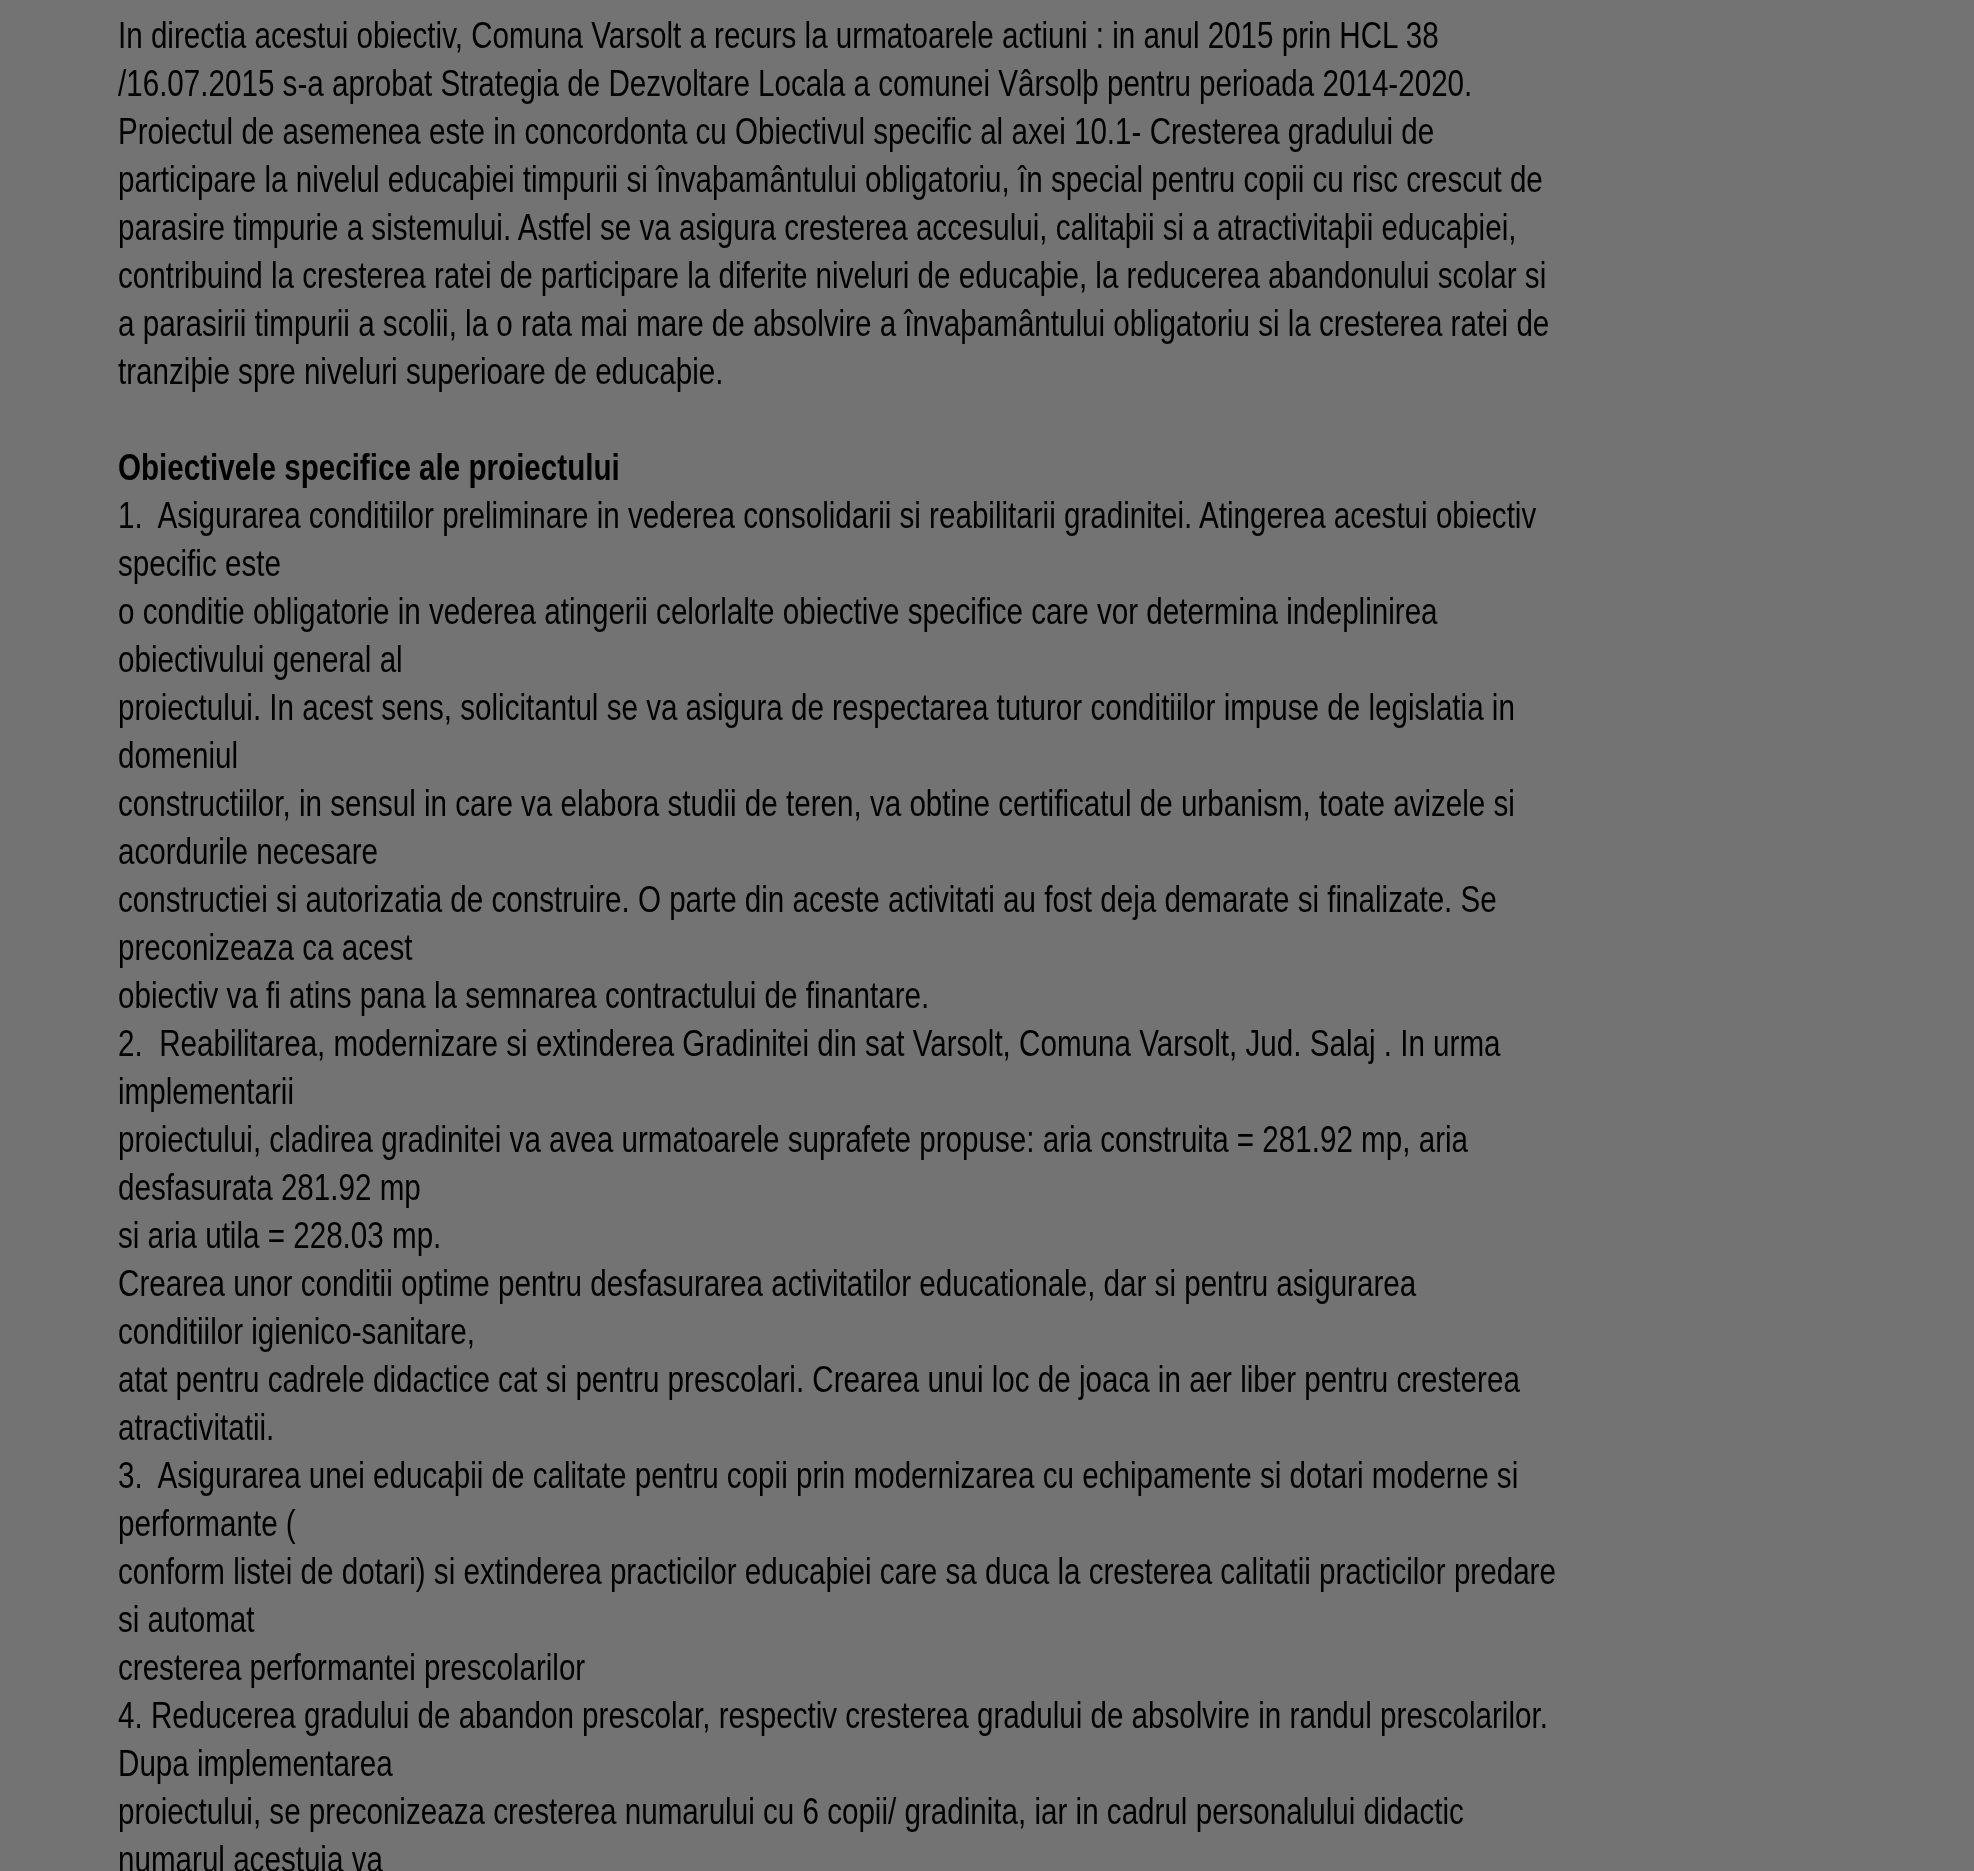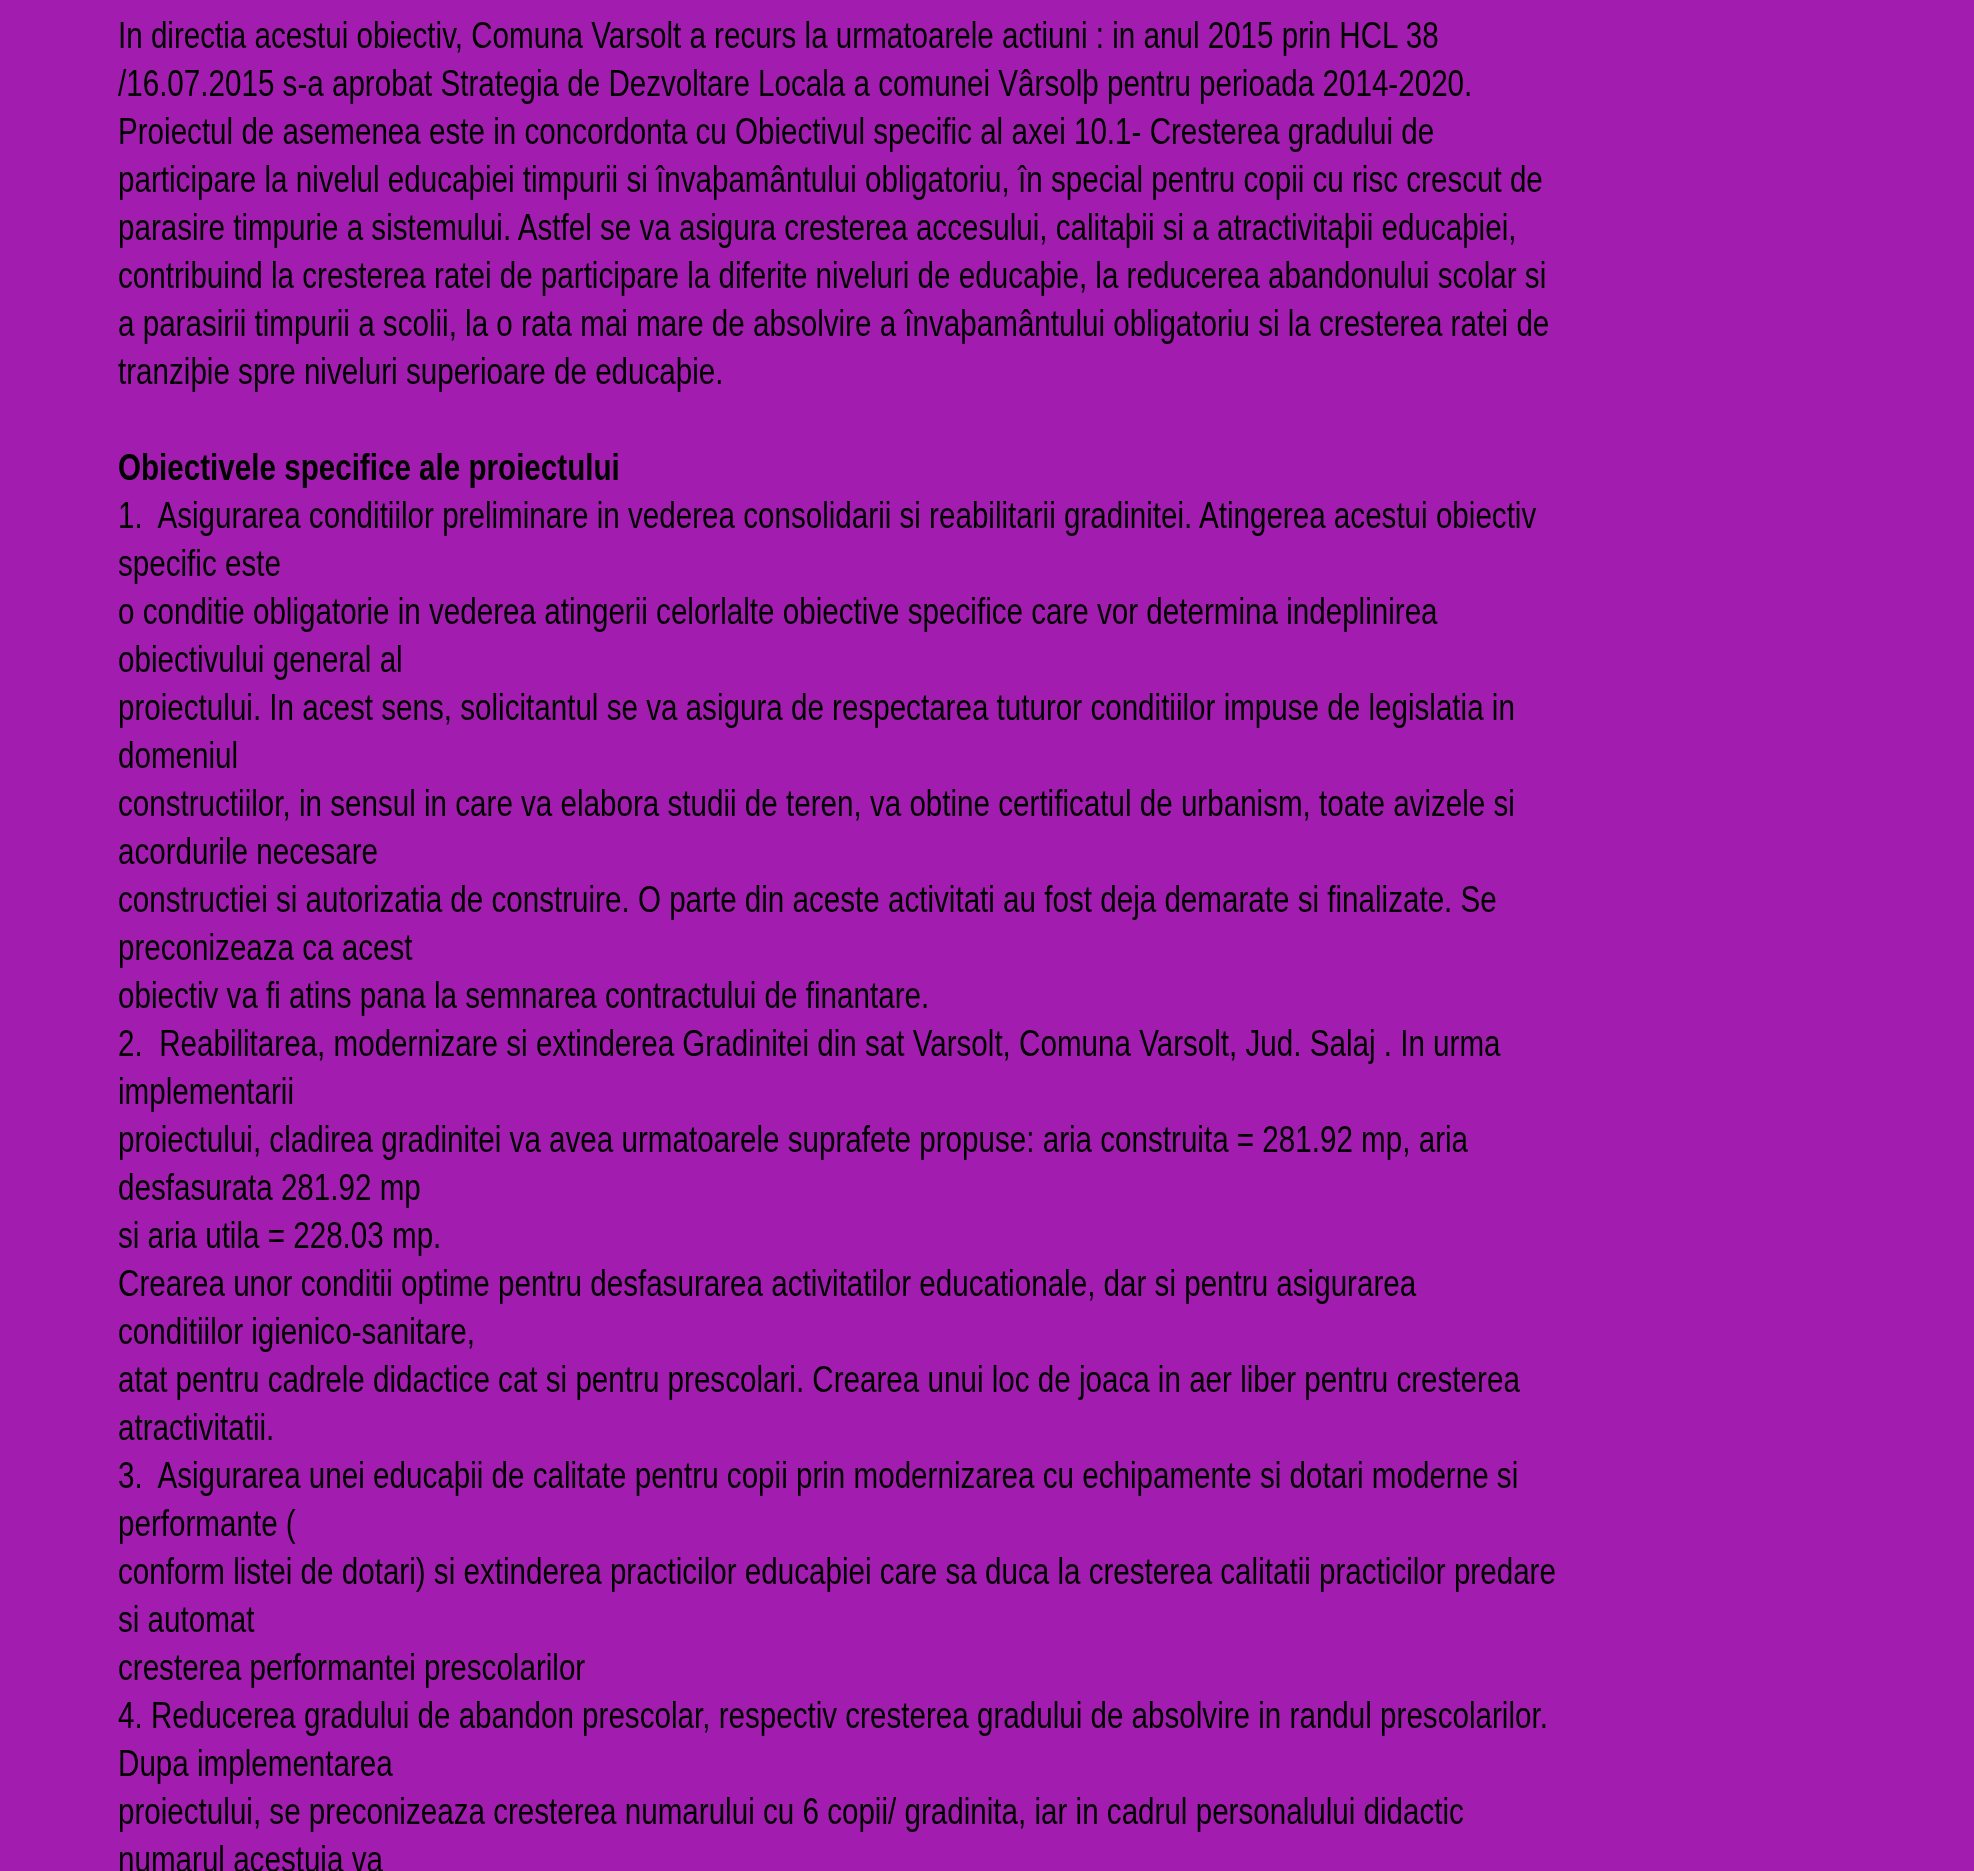--- a/index.html
+++ b/index.html
@@ -29,21 +29,21 @@
     transform: scaleX(0.8);
     transform-origin: 0 0;
   }
   .line.bold {
     font-weight: 700;
   }
 </style>
 </head>
 <body>
 
-<div class="page" style="background: #a21caf; color: rgb(0, 0, 0);">
+<div class="page" style="background: #737373; color: rgb(0, 0, 0);">
   <div class="doc-lines" id="doc-lines">
       <div class="line">In directia acestui obiectiv, Comuna Varsolt a recurs la urmatoarele actiuni : in anul 2015 prin HCL 38</div>
       <div class="line">/16.07.2015 s-a aprobat Strategia de Dezvoltare Locala a comunei Vârsolþ pentru perioada 2014-2020.</div>
       <div class="line">Proiectul de asemenea este in concordonta cu Obiectivul specific al axei 10.1- Cresterea gradului de</div>
       <div class="line">participare la nivelul educaþiei timpurii si învaþamântului obligatoriu, în special pentru copii cu risc crescut de</div>
       <div class="line">parasire timpurie a sistemului. Astfel se va asigura cresterea accesului, calitaþii si a atractivitaþii educaþiei,</div>
       <div class="line">contribuind la cresterea ratei de participare la diferite niveluri de educaþie, la reducerea abandonului scolar si</div>
       <div class="line">a parasirii timpurii a scolii, la o rata mai mare de absolvire a învaþamântului obligatoriu si la cresterea ratei de</div>
       <div class="line">tranziþie spre niveluri superioare de educaþie.</div>
       <div class="line"></div>

